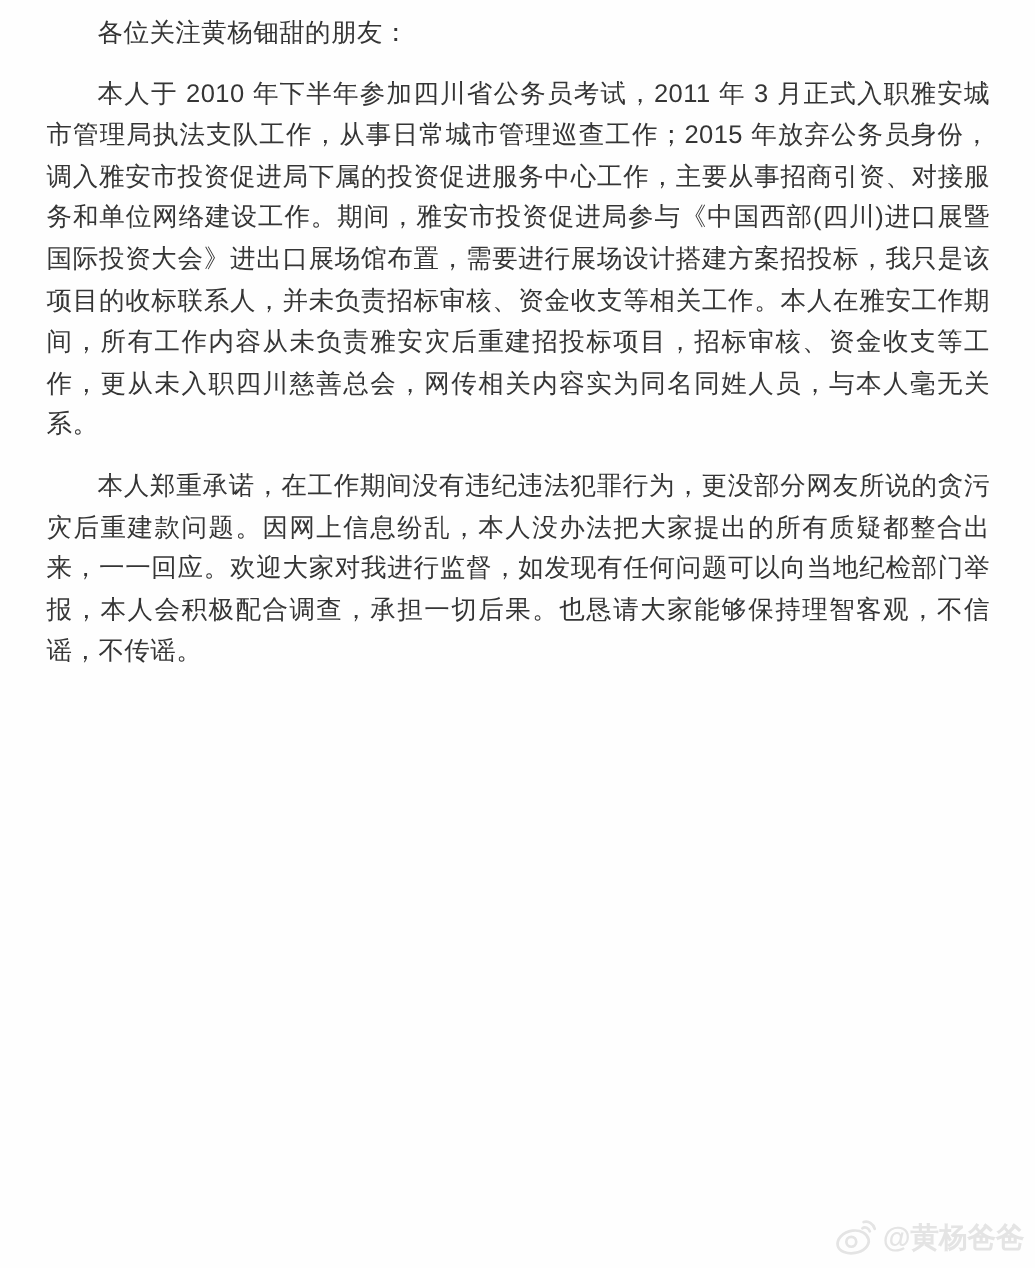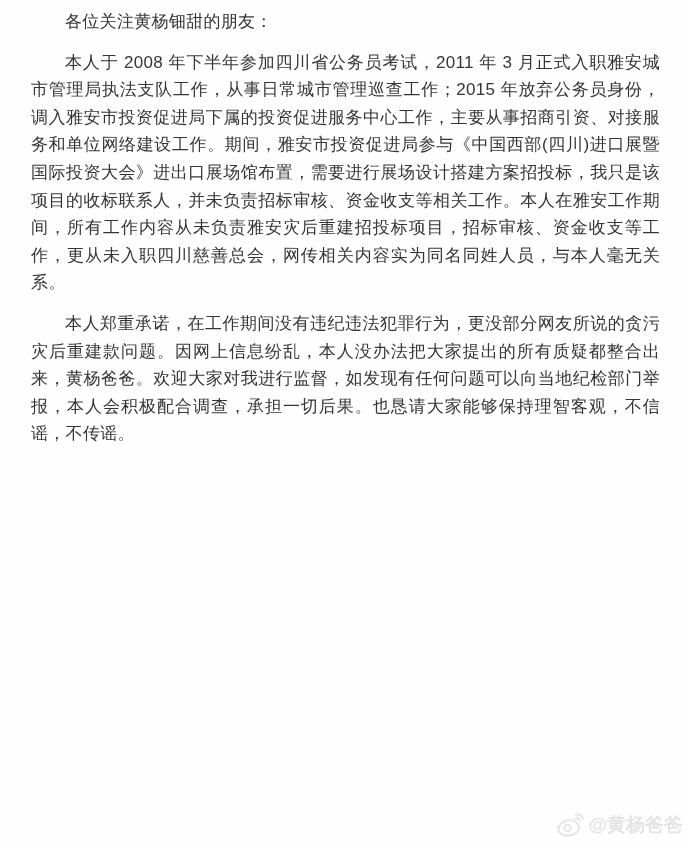--- a/index.html
+++ b/index.html
@@ -49,22 +49,22 @@
   .watermark svg {
     display: block;
   }
 </style>
 </head>
 <body>
 
 <div class="page">
   <div class="content">
     <p class="salutation">各位关注黄杨钿甜的朋友：</p>
-    <p>本人于 2008 年下半年参加四川省公务员考试，2011 年 3 月正式入职雅安城市管理局执法支队工作，从事日常城市管理巡查工作；2015 年放弃公务员身份，调入雅安市投资促进局下属的投资促进服务中心工作，主要从事招商引资、对接服务和单位网络建设工作。期间，雅安市投资促进局参与《中国西部(四川)进口展暨国际投资大会》进出口展场馆布置，需要进行展场设计搭建方案招投标，我只是该项目的收标联系人，并未负责招标审核、资金收支等相关工作。本人在雅安工作期间，所有工作内容从未负责雅安灾后重建招投标项目，招标审核、资金收支等工作，更从未入职四川慈善总会，网传相关内容实为同名同姓人员，与本人毫无关系。</p>
-    <p>本人郑重承诺，在工作期间没有违纪违法犯罪行为，更没部分网友所说的贪污灾后重建款问题。因网上信息纷乱，本人没办法把大家提出的所有质疑都整合出来，黄杨爸爸。欢迎大家对我进行监督，如发现有任何问题可以向当地纪检部门举报，本人会积极配合调查，承担一切后果。也恳请大家能够保持理智客观，不信谣，不传谣。</p>
+    <p>本人于 2010 年下半年参加四川省公务员考试，2011 年 3 月正式入职雅安城市管理局执法支队工作，从事日常城市管理巡查工作；2015 年放弃公务员身份，调入雅安市投资促进局下属的投资促进服务中心工作，主要从事招商引资、对接服务和单位网络建设工作。期间，雅安市投资促进局参与《中国西部(四川)进口展暨国际投资大会》进出口展场馆布置，需要进行展场设计搭建方案招投标，我只是该项目的收标联系人，并未负责招标审核、资金收支等相关工作。本人在雅安工作期间，所有工作内容从未负责雅安灾后重建招投标项目，招标审核、资金收支等工作，更从未入职四川慈善总会，网传相关内容实为同名同姓人员，与本人毫无关系。</p>
+    <p>本人郑重承诺，在工作期间没有违纪违法犯罪行为，更没部分网友所说的贪污灾后重建款问题。因网上信息纷乱，本人没办法把大家提出的所有质疑都整合出来，一一回应。欢迎大家对我进行监督，如发现有任何问题可以向当地纪检部门举报，本人会积极配合调查，承担一切后果。也恳请大家能够保持理智客观，不信谣，不传谣。</p>
 
   </div>
 
   <div class="watermark">
     <span>
       <svg width="28" height="24" viewBox="0 0 34 29" fill="none" stroke="#e4e4e4" stroke-width="2.2" stroke-linecap="round">
         <path d="M15 9 C7 10 2 16 3 21 C4 26 11 28 17 27 C24 26 29 21 28 16 C27 12 22 8 15 9 Z"></path>
         <circle cx="14" cy="18" r="4"></circle>
         <path d="M23 7 C25 5.5 28 6.5 29 9.5"></path>
         <path d="M24 2 C28 0.8 32 3.5 33 7.5"></path>

